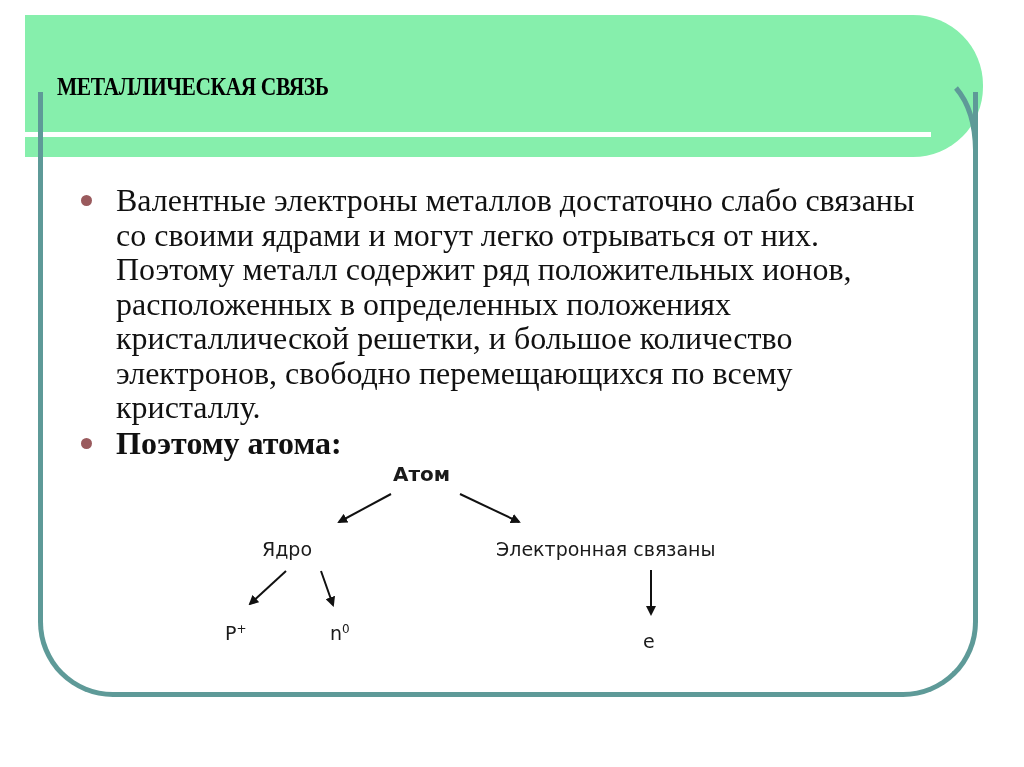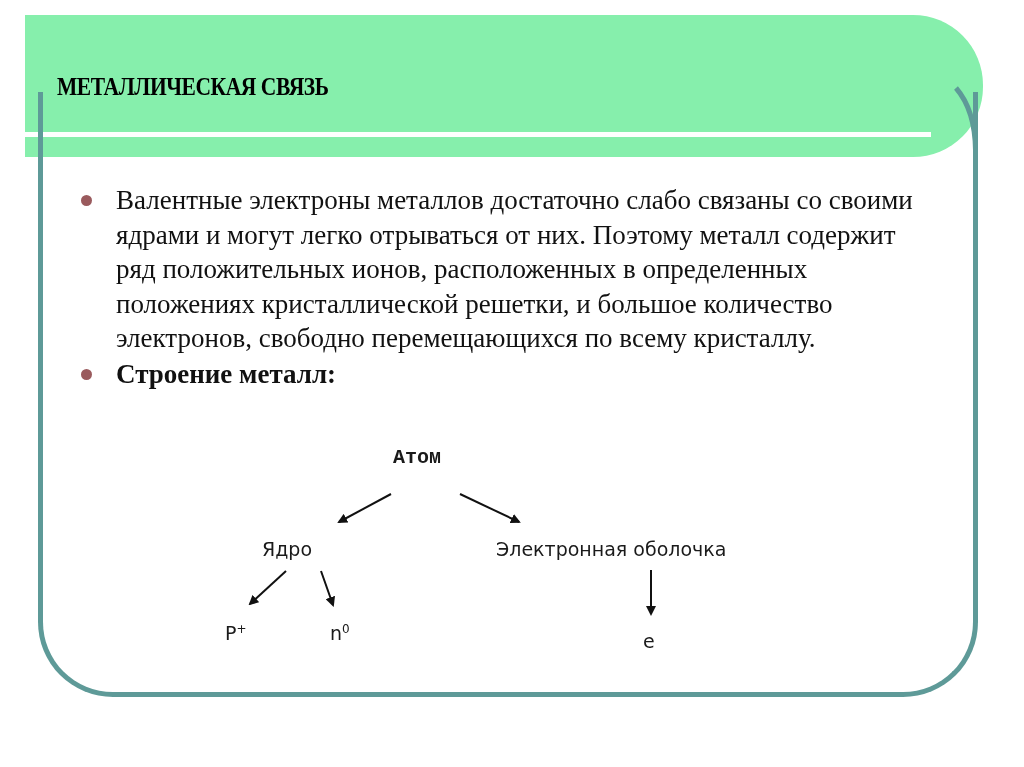--- a/index.html
+++ b/index.html
@@ -57,21 +57,21 @@
     }
     .content {
       position: absolute;
       left: 78px;
       top: 183px;
       width: 860px;
     }
     .bullet-item {
       position: relative;
       padding-left: 38px;
-      font-size: 27px;
+      font-size: 32px;
       line-height: 34.5px;
       color: #111111;
     }
     .bullet-dot {
       position: absolute;
       left: 3px;
       top: 12px;
       width: 11px;
       height: 11px;
       border-radius: 50%;
@@ -131,21 +131,21 @@
   <path d="M 956 88 Q 975 110 975.5 150 L 975.5 200" fill="none" stroke="#5e9a98" stroke-width="5"></path>
 </svg>
 
 <div class="content">
   <div class="bullet-item">
     <span class="bullet-dot"></span>
     <span class="bullet-text">Валентные электроны металлов достаточно слабо связаны со своими ядрами и могут легко отрываться от них. Поэтому металл содержит ряд положительных ионов, расположенных в определенных положениях кристаллической решетки, и большое количество электронов, свободно перемещающихся по всему кристаллу.</span>
   </div>
   <div class="bullet-item strong">
     <span class="bullet-dot"></span>
-    <span class="bullet-text">Строение металл:</span>
+    <span class="bullet-text">Поэтому атома:</span>
   </div>
 </div>
 
 <div class="diagram">
   <svg width="1024" height="767">
     <defs>
       <marker id="ah" markerWidth="10" markerHeight="10" refX="8" refY="5" orient="auto" markerUnits="userSpaceOnUse">
         <path d="M0,0 L10,5 L0,10 z" fill="#111"></path>
       </marker>
     </defs>
@@ -154,19 +154,19 @@
 
     <line x1="460" y1="494" x2="519" y2="522" stroke="#111" stroke-width="2" marker-end="url(#ah)"></line>
 
     <line x1="286" y1="571" x2="250" y2="604" stroke="#111" stroke-width="2" marker-end="url(#ah)"></line>
 
     <line x1="321" y1="571" x2="333" y2="605" stroke="#111" stroke-width="2" marker-end="url(#ah)"></line>
 
     <line x1="651" y1="570" x2="651" y2="614" stroke="#111" stroke-width="2" marker-end="url(#ah)"></line>
   </svg>
 
-  <span class="node root" style="left:393px; top:446px;font-family:Liberation Mono, monospace;">Атом</span>
+  <span class="node root" style="left:393px; top:462px;">Атом</span>
   <span class="node" style="left:262px; top:538px;">Ядро</span>
-  <span class="node" style="left:496px; top:538px;">Электронная оболочка</span>
+  <span class="node" style="left:496px; top:538px;">Электронная связаны</span>
   <span class="node" style="left:225px; top:622px;"><span>P</span><sup>+</sup></span>
   <span class="node" style="left:330px; top:622px;text-align:center;"><span>n</span><sup>0</sup></span>
   <span class="node" style="left:643px; top:630px;">e</span>
 </div>
 
 </body></html>

